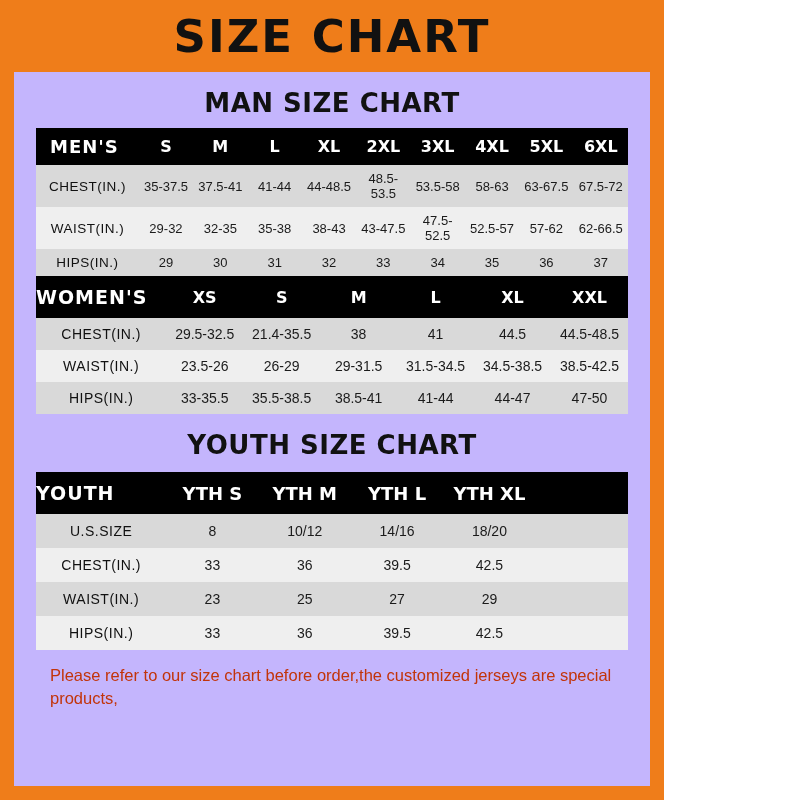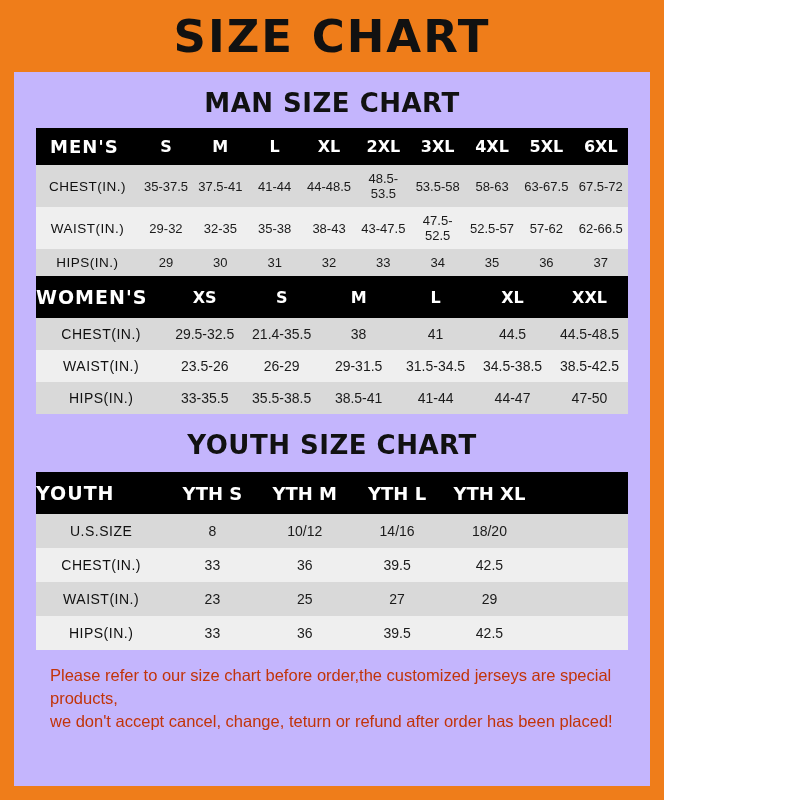--- a/index.html
+++ b/index.html
@@ -279,19 +279,18 @@
             <td>39.5</td>
             <td>42.5</td>
             <td></td>
           </tr>
         </tbody>
       </table>
     </div>
 
     <div class="footer-note">
       <div>Please refer to our size chart before order,the customized jerseys are special products,</div>
-      <div>we don't accept cancel, change, teturn or refund after order has been placed!</div>
     </div>
 
   </div>
 
   <div class="bottom-bar"></div>
 </div>
 
 </body></html>

